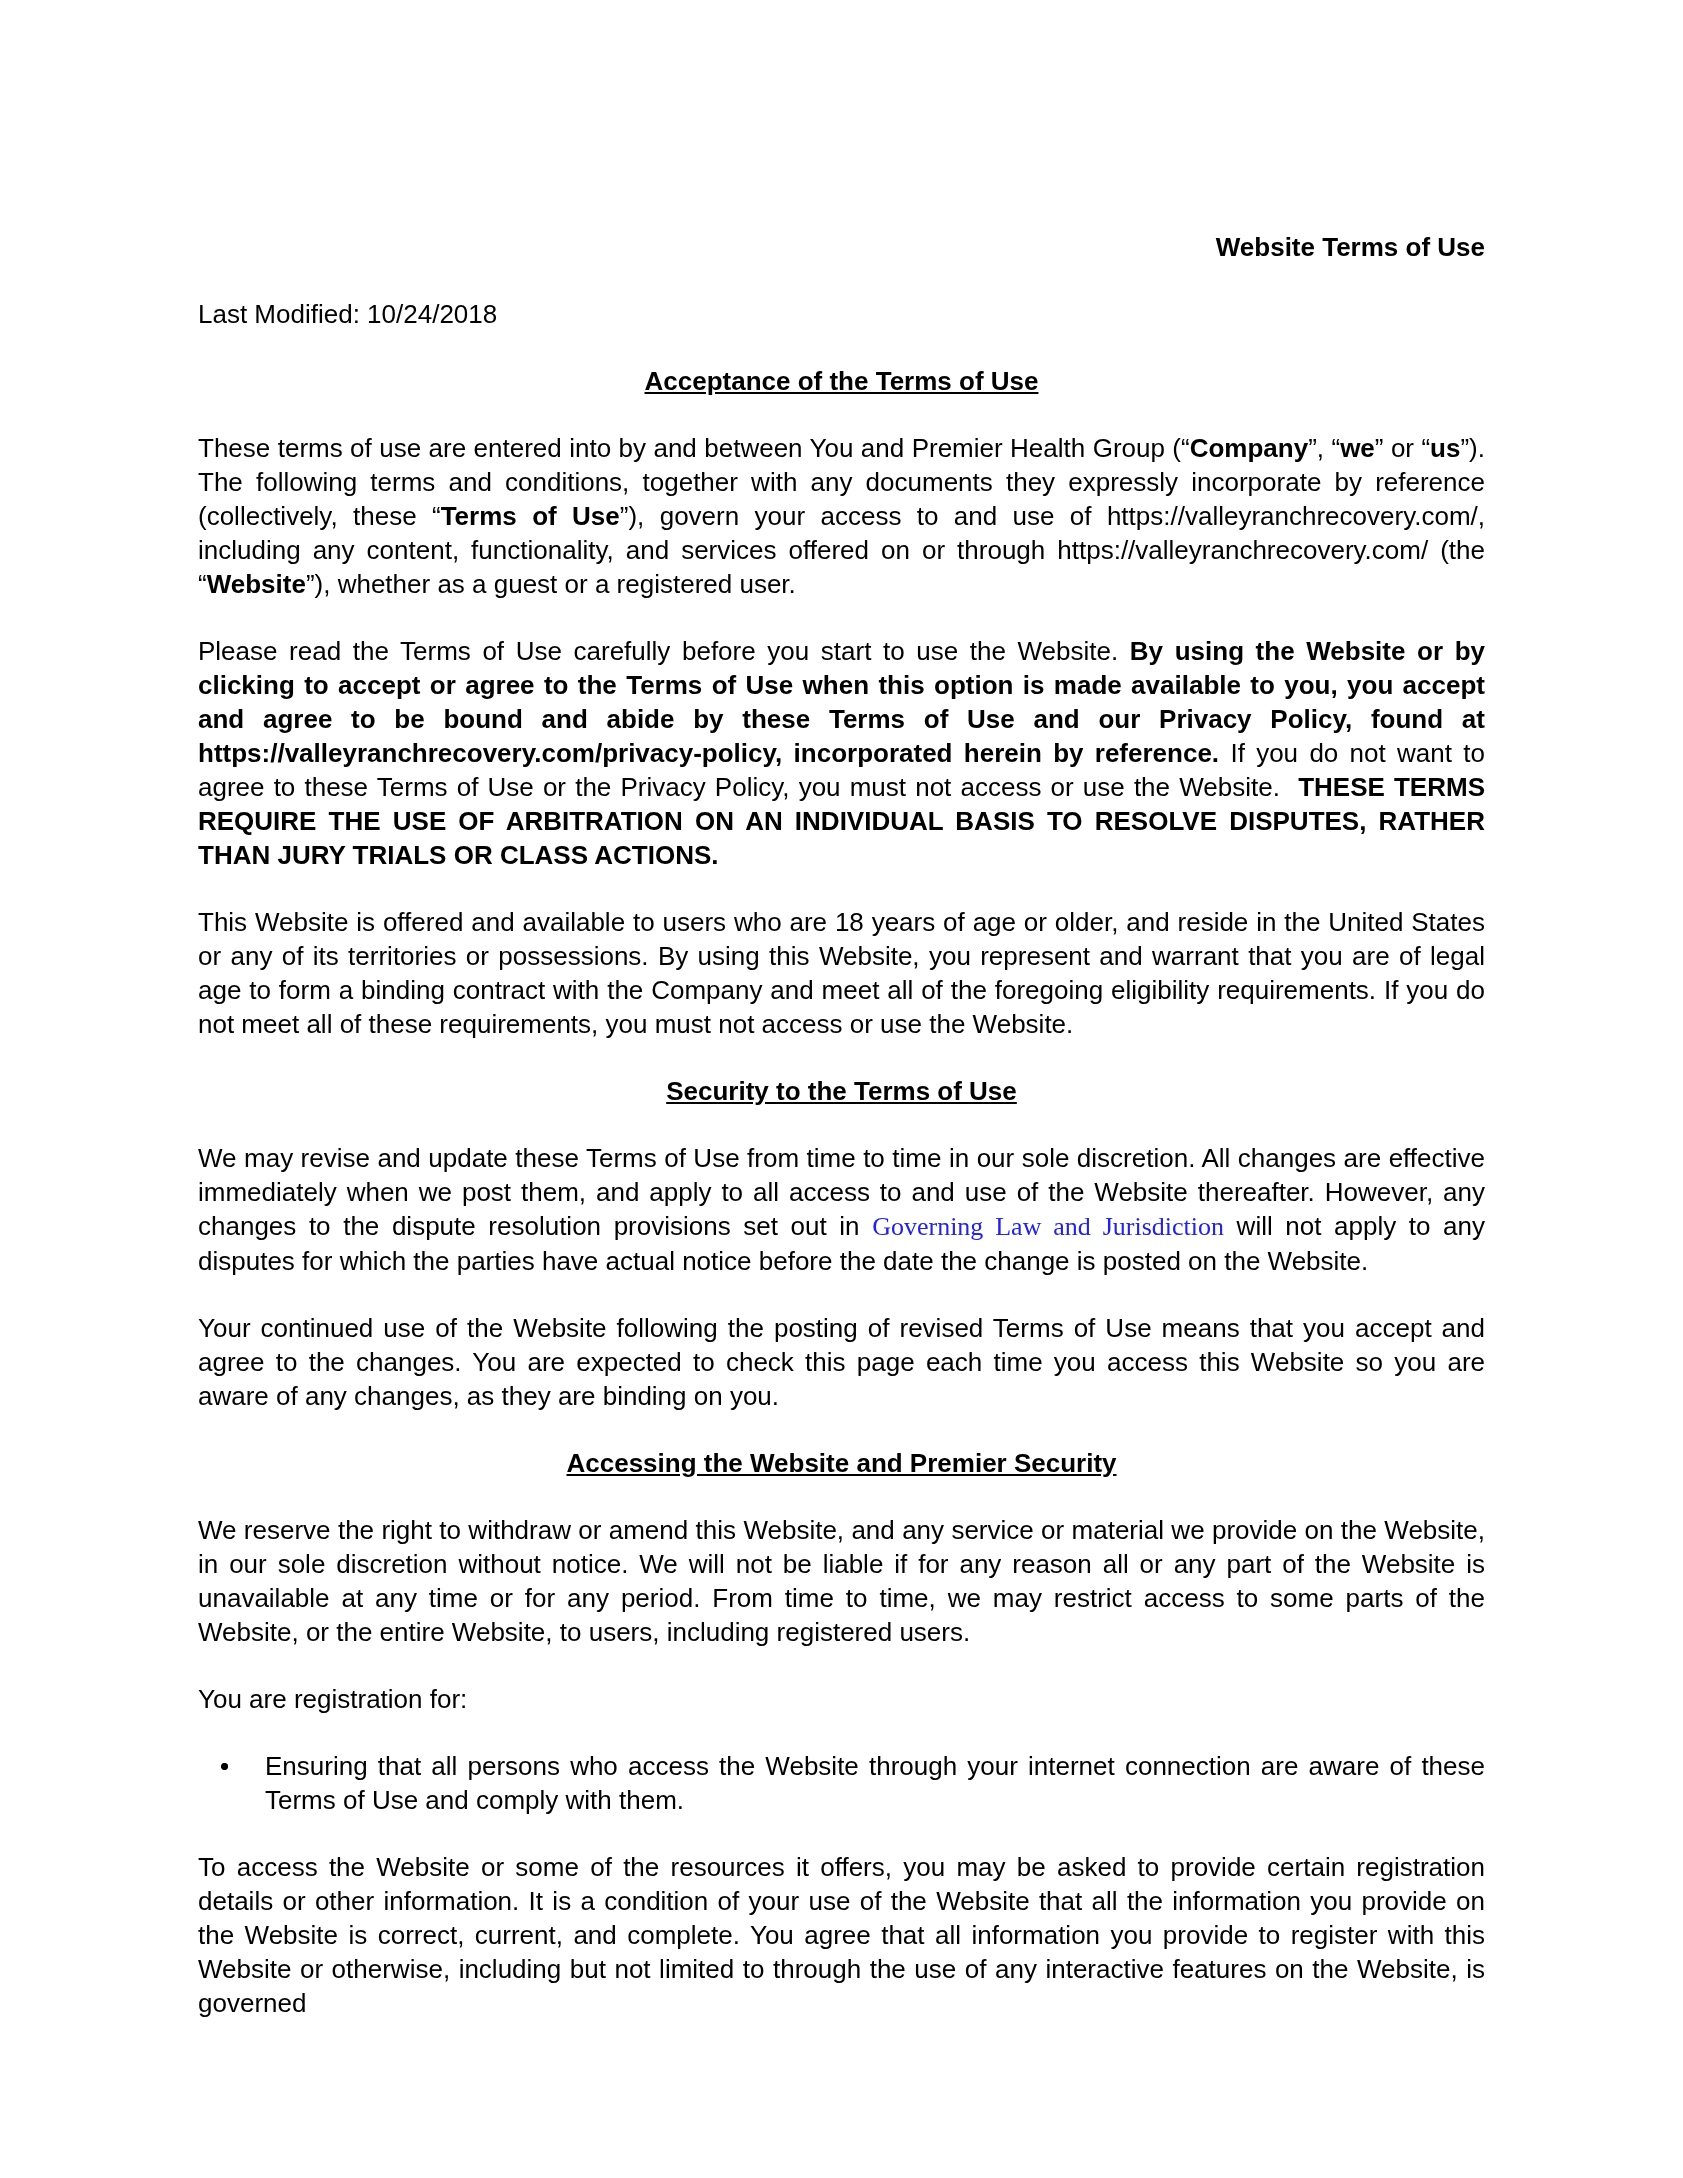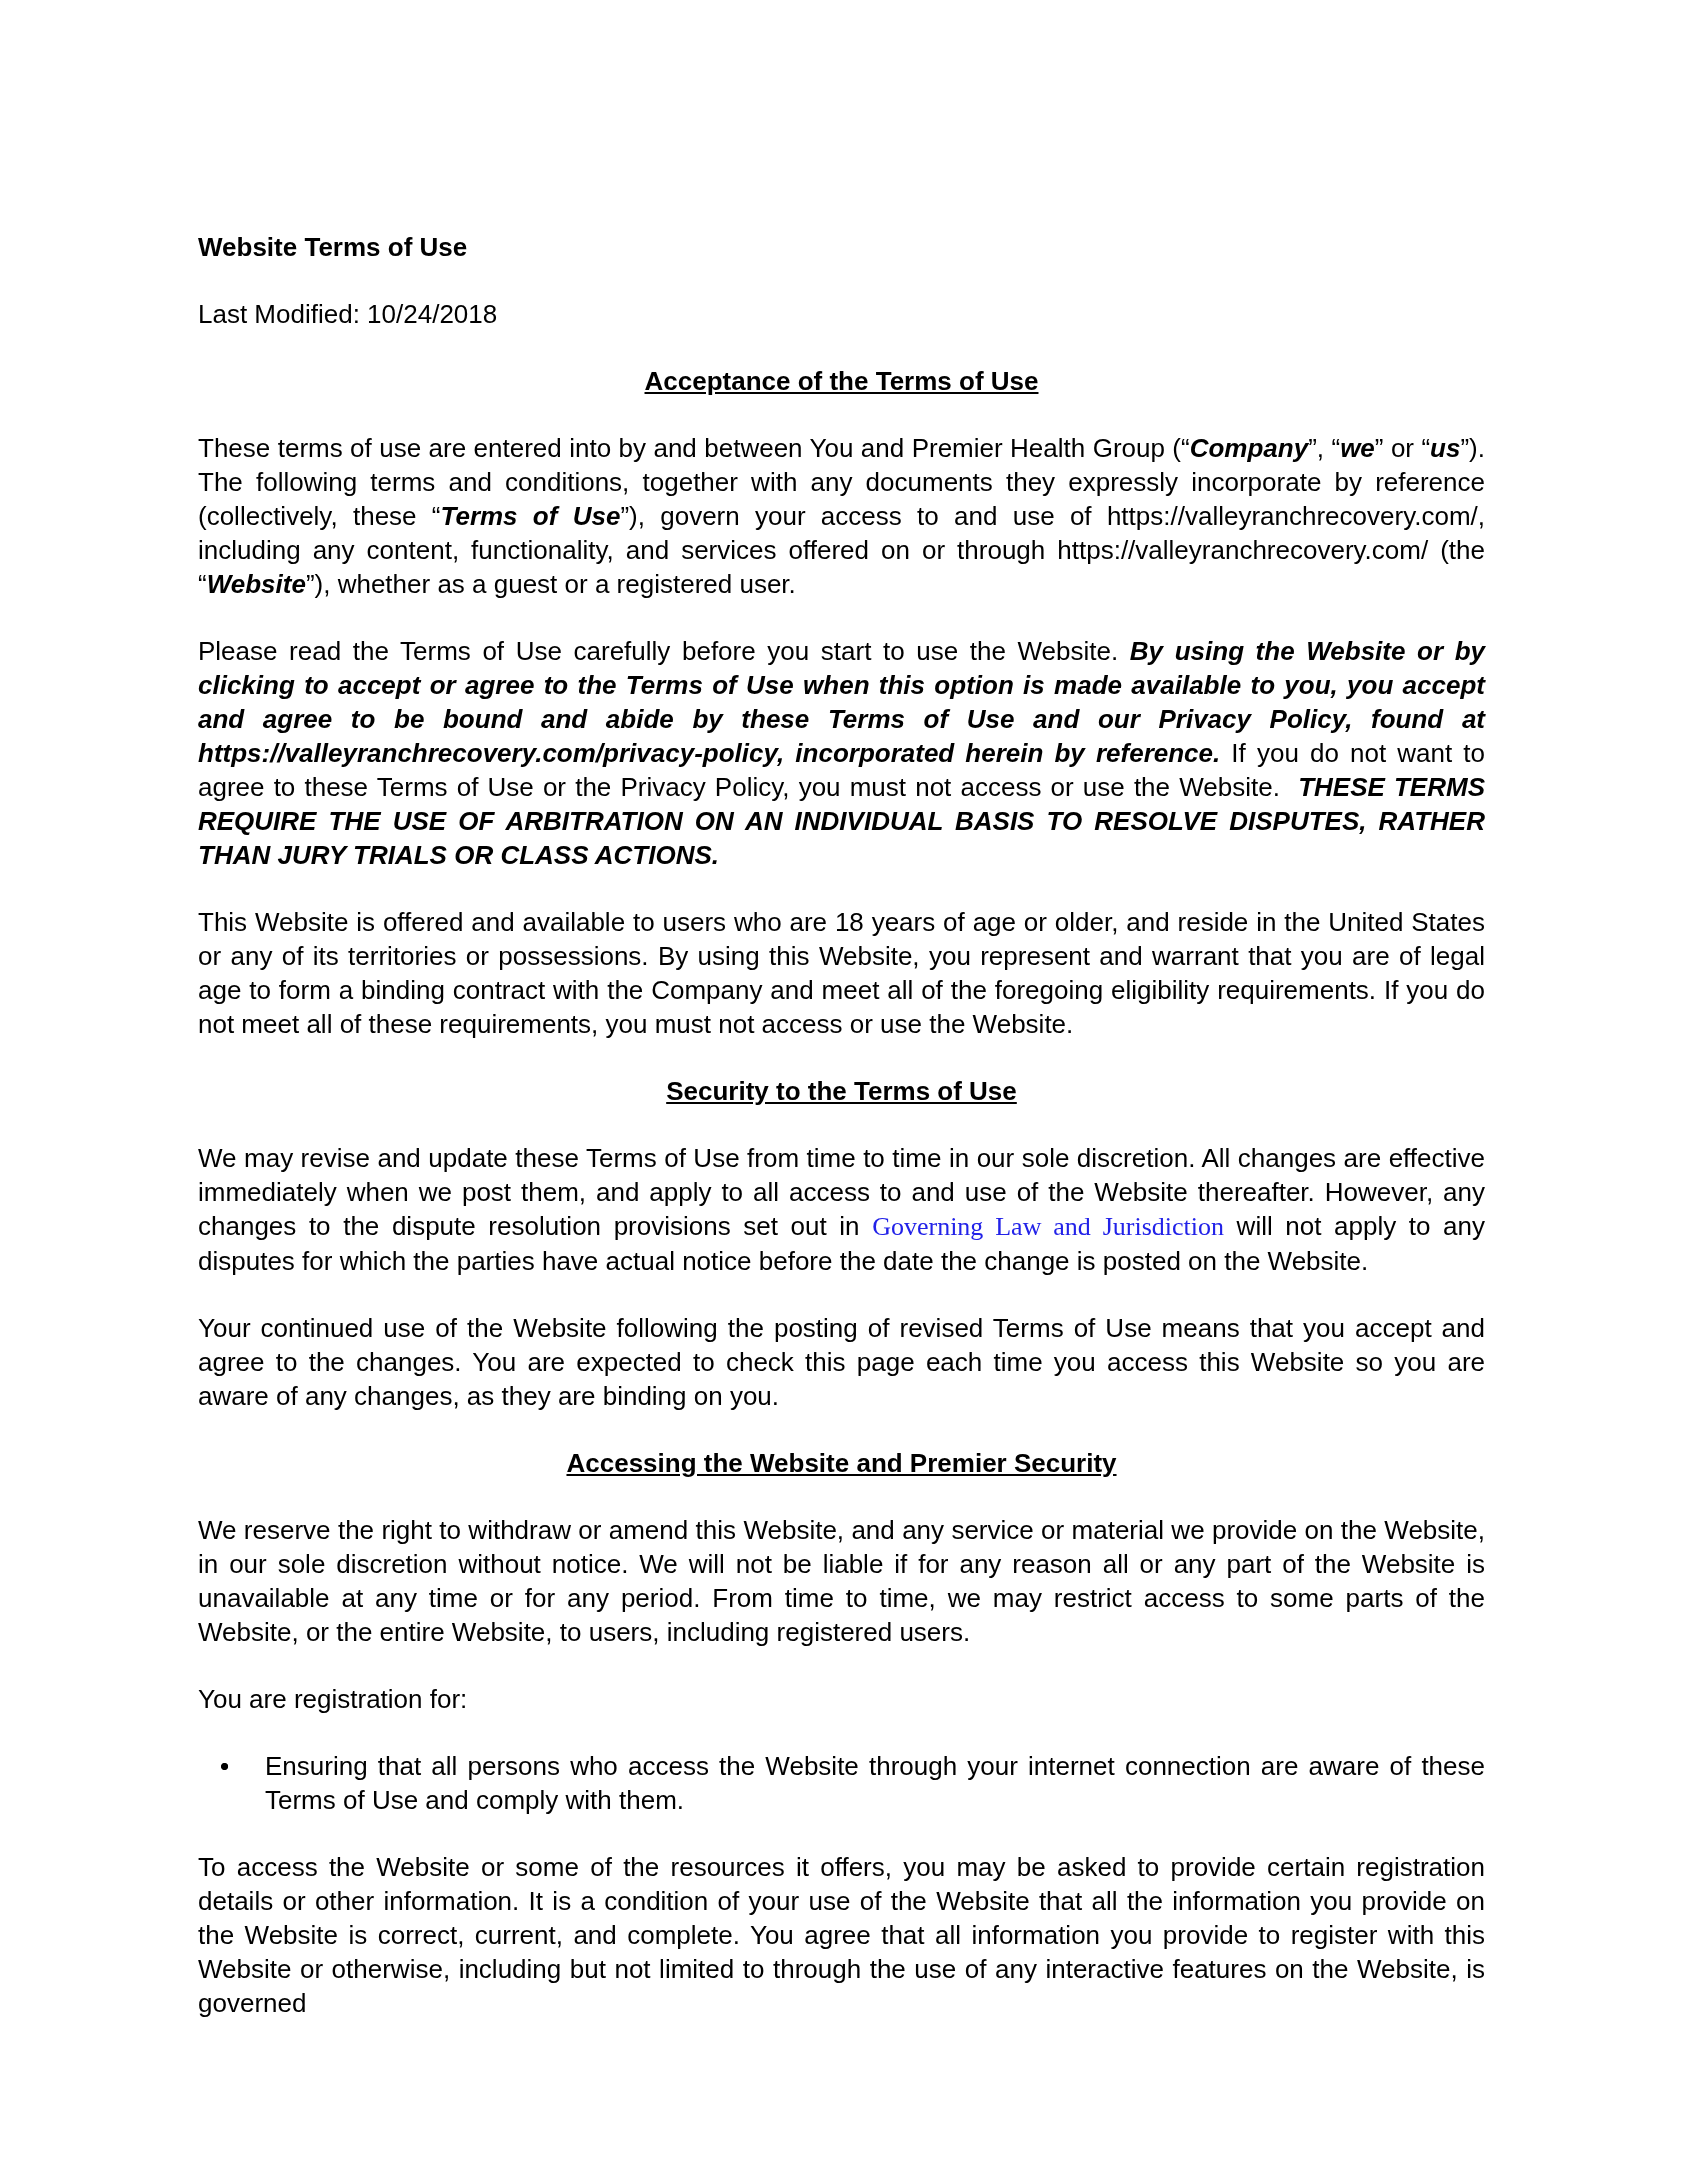--- a/index.html
+++ b/index.html
@@ -12,33 +12,33 @@
     color: var(--fg, #000000);
     font-family: "Liberation Sans", "DejaVu Sans", sans-serif;
     font-size: 26px;
     line-height: 34px;
     overflow: hidden;
   }
   .title {
     margin: 0 0 33px 0;
     font-size: 26px;
     font-weight: 700;
-    text-align: left;
+    text-align: right;
   }
   .meta { margin: 0 0 33px 0; }
   .heading {
     margin: 0 0 33px 0;
     font-size: 26px;
     font-weight: 700;
     text-decoration: underline;
     text-align: center;
   }
   .para { margin: 0 0 33px 0; text-align: justify; }
   .para.last { margin-bottom: 8px; }
-  .b { font-weight: 700; font-style: italic; }
+  .b { font-weight: 700; }
   .link { color: var(--link, #2222e8); text-decoration: none; cursor: pointer; font-family: Liberation Serif, serif; }
   ul.bullets { list-style: none; margin: 0 0 33px 0; padding: 0; }
   ul.bullets li { position: relative; padding-left: 67px; text-align: justify; }
   .bullet { position: absolute; left: 22px; top: 0; }
 </style>
 </head>
 <body>
 
 <div class="page">
 

